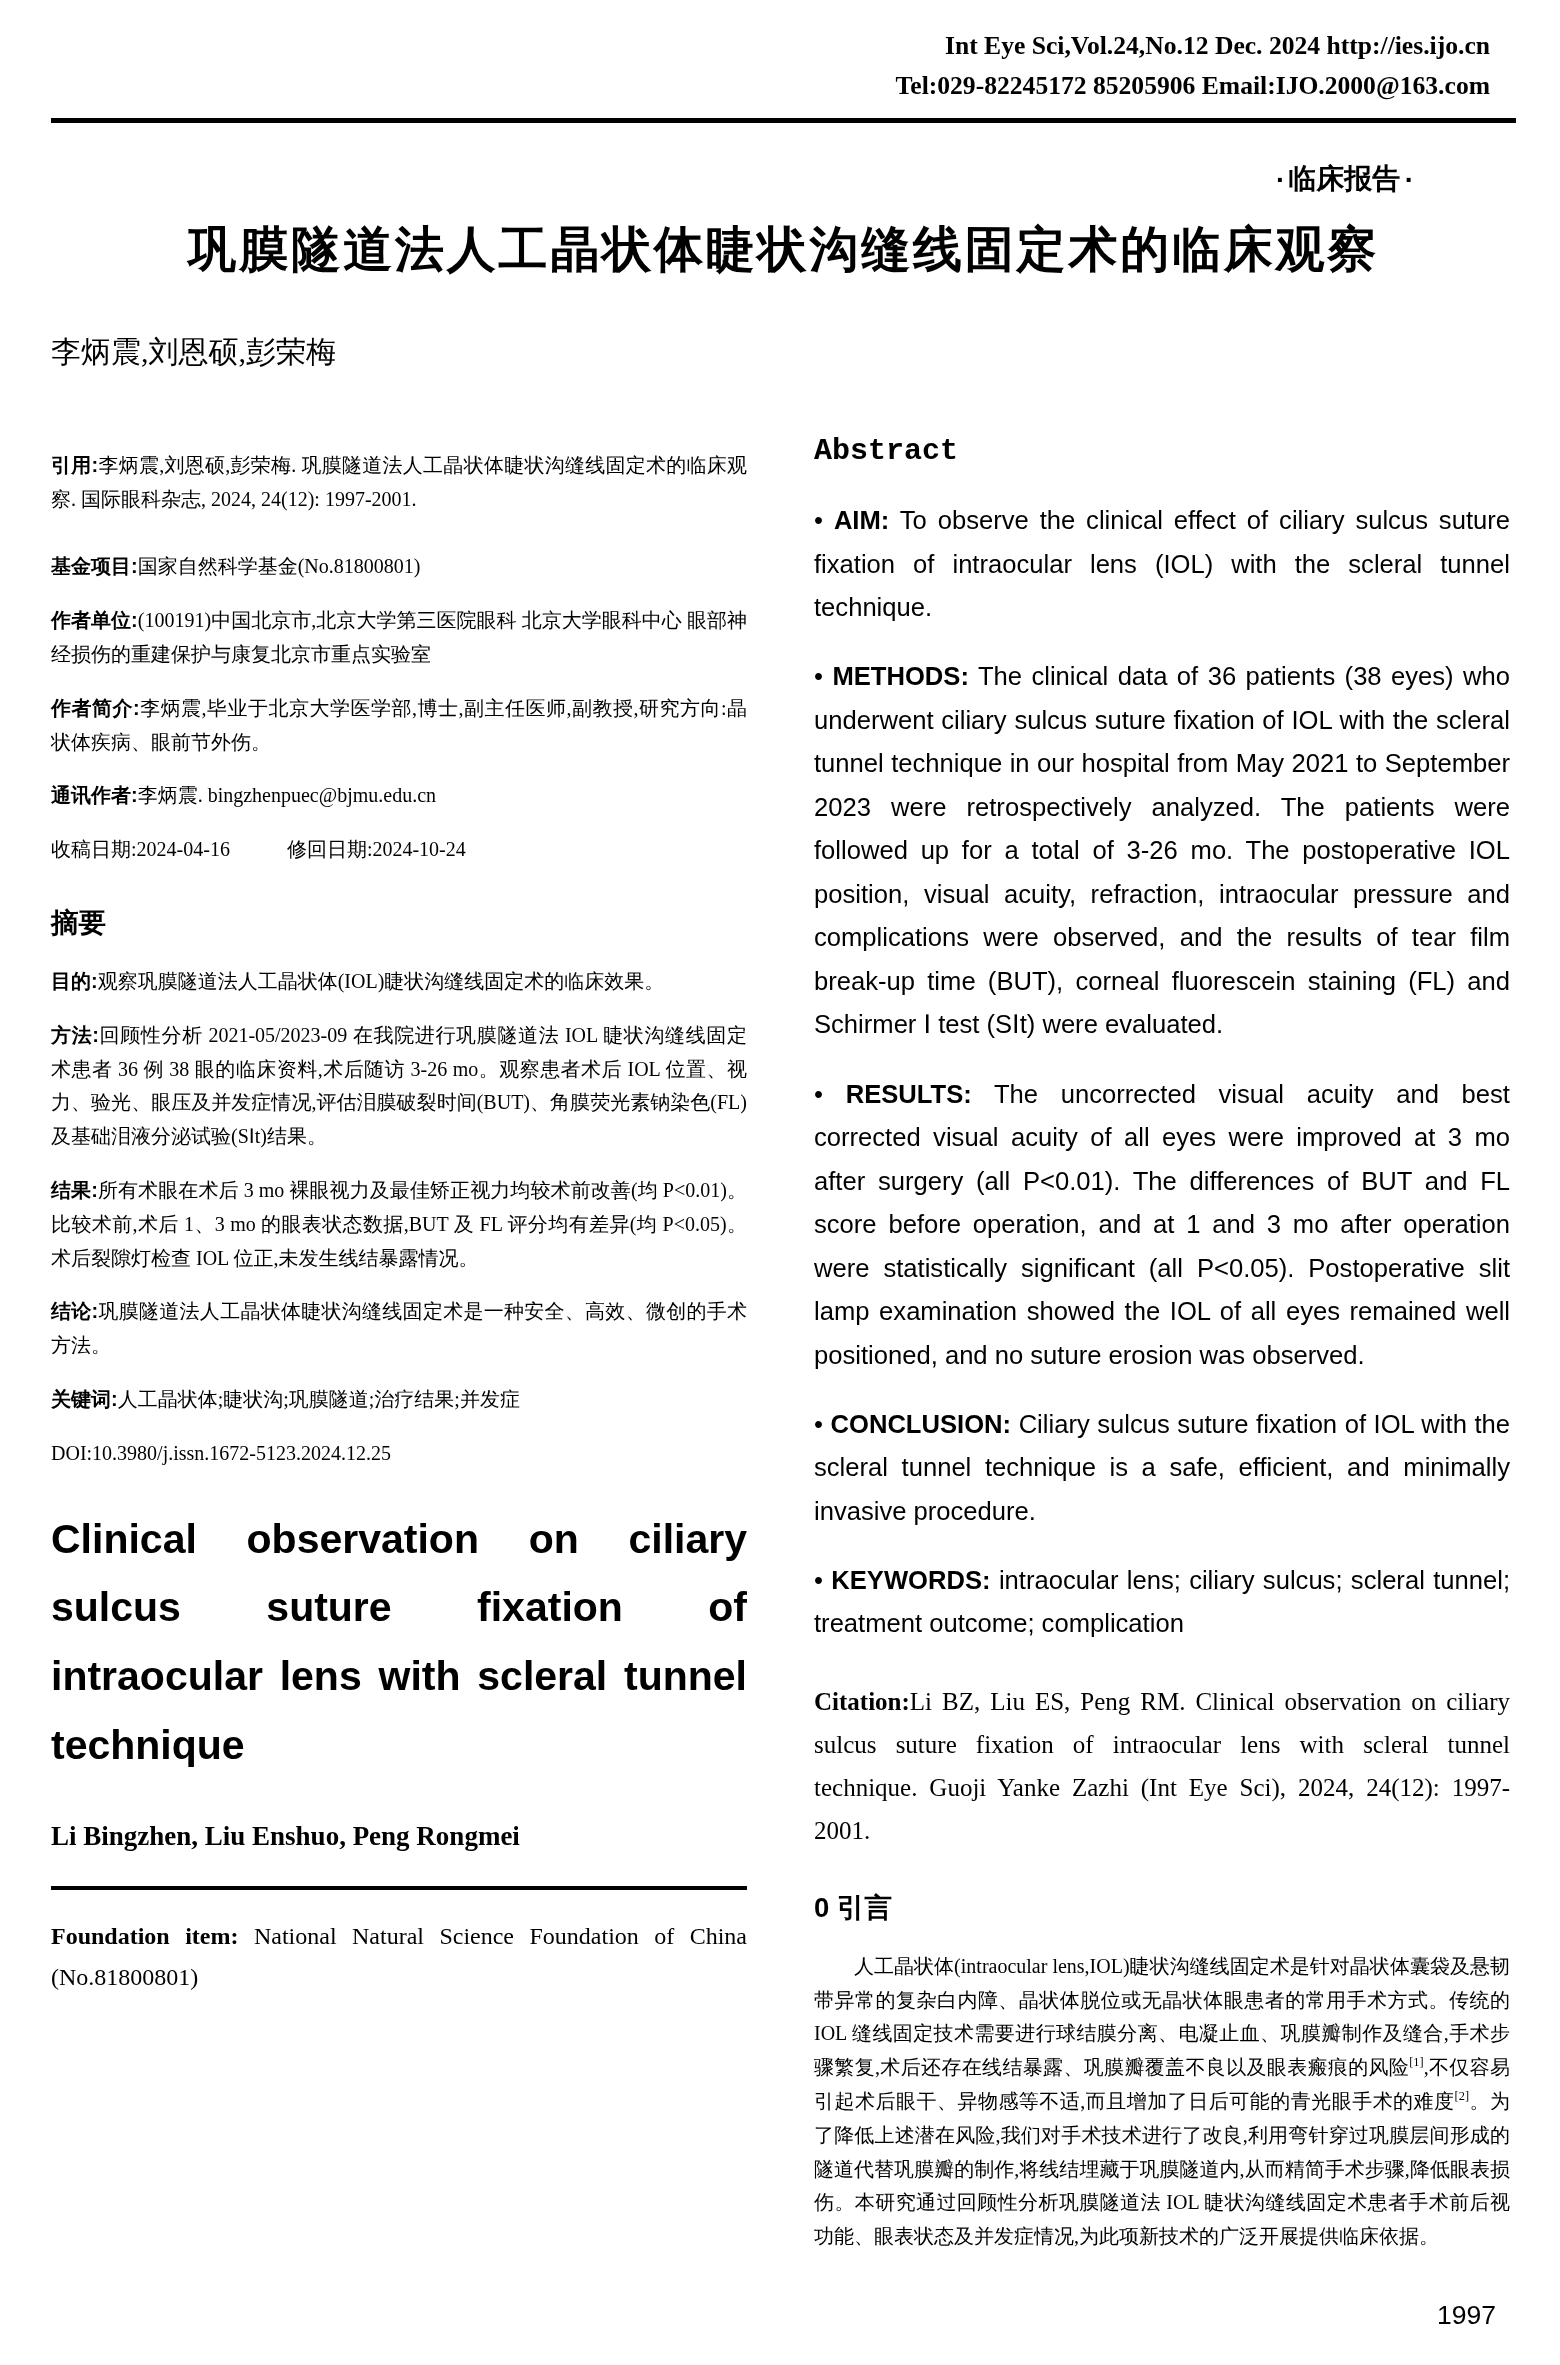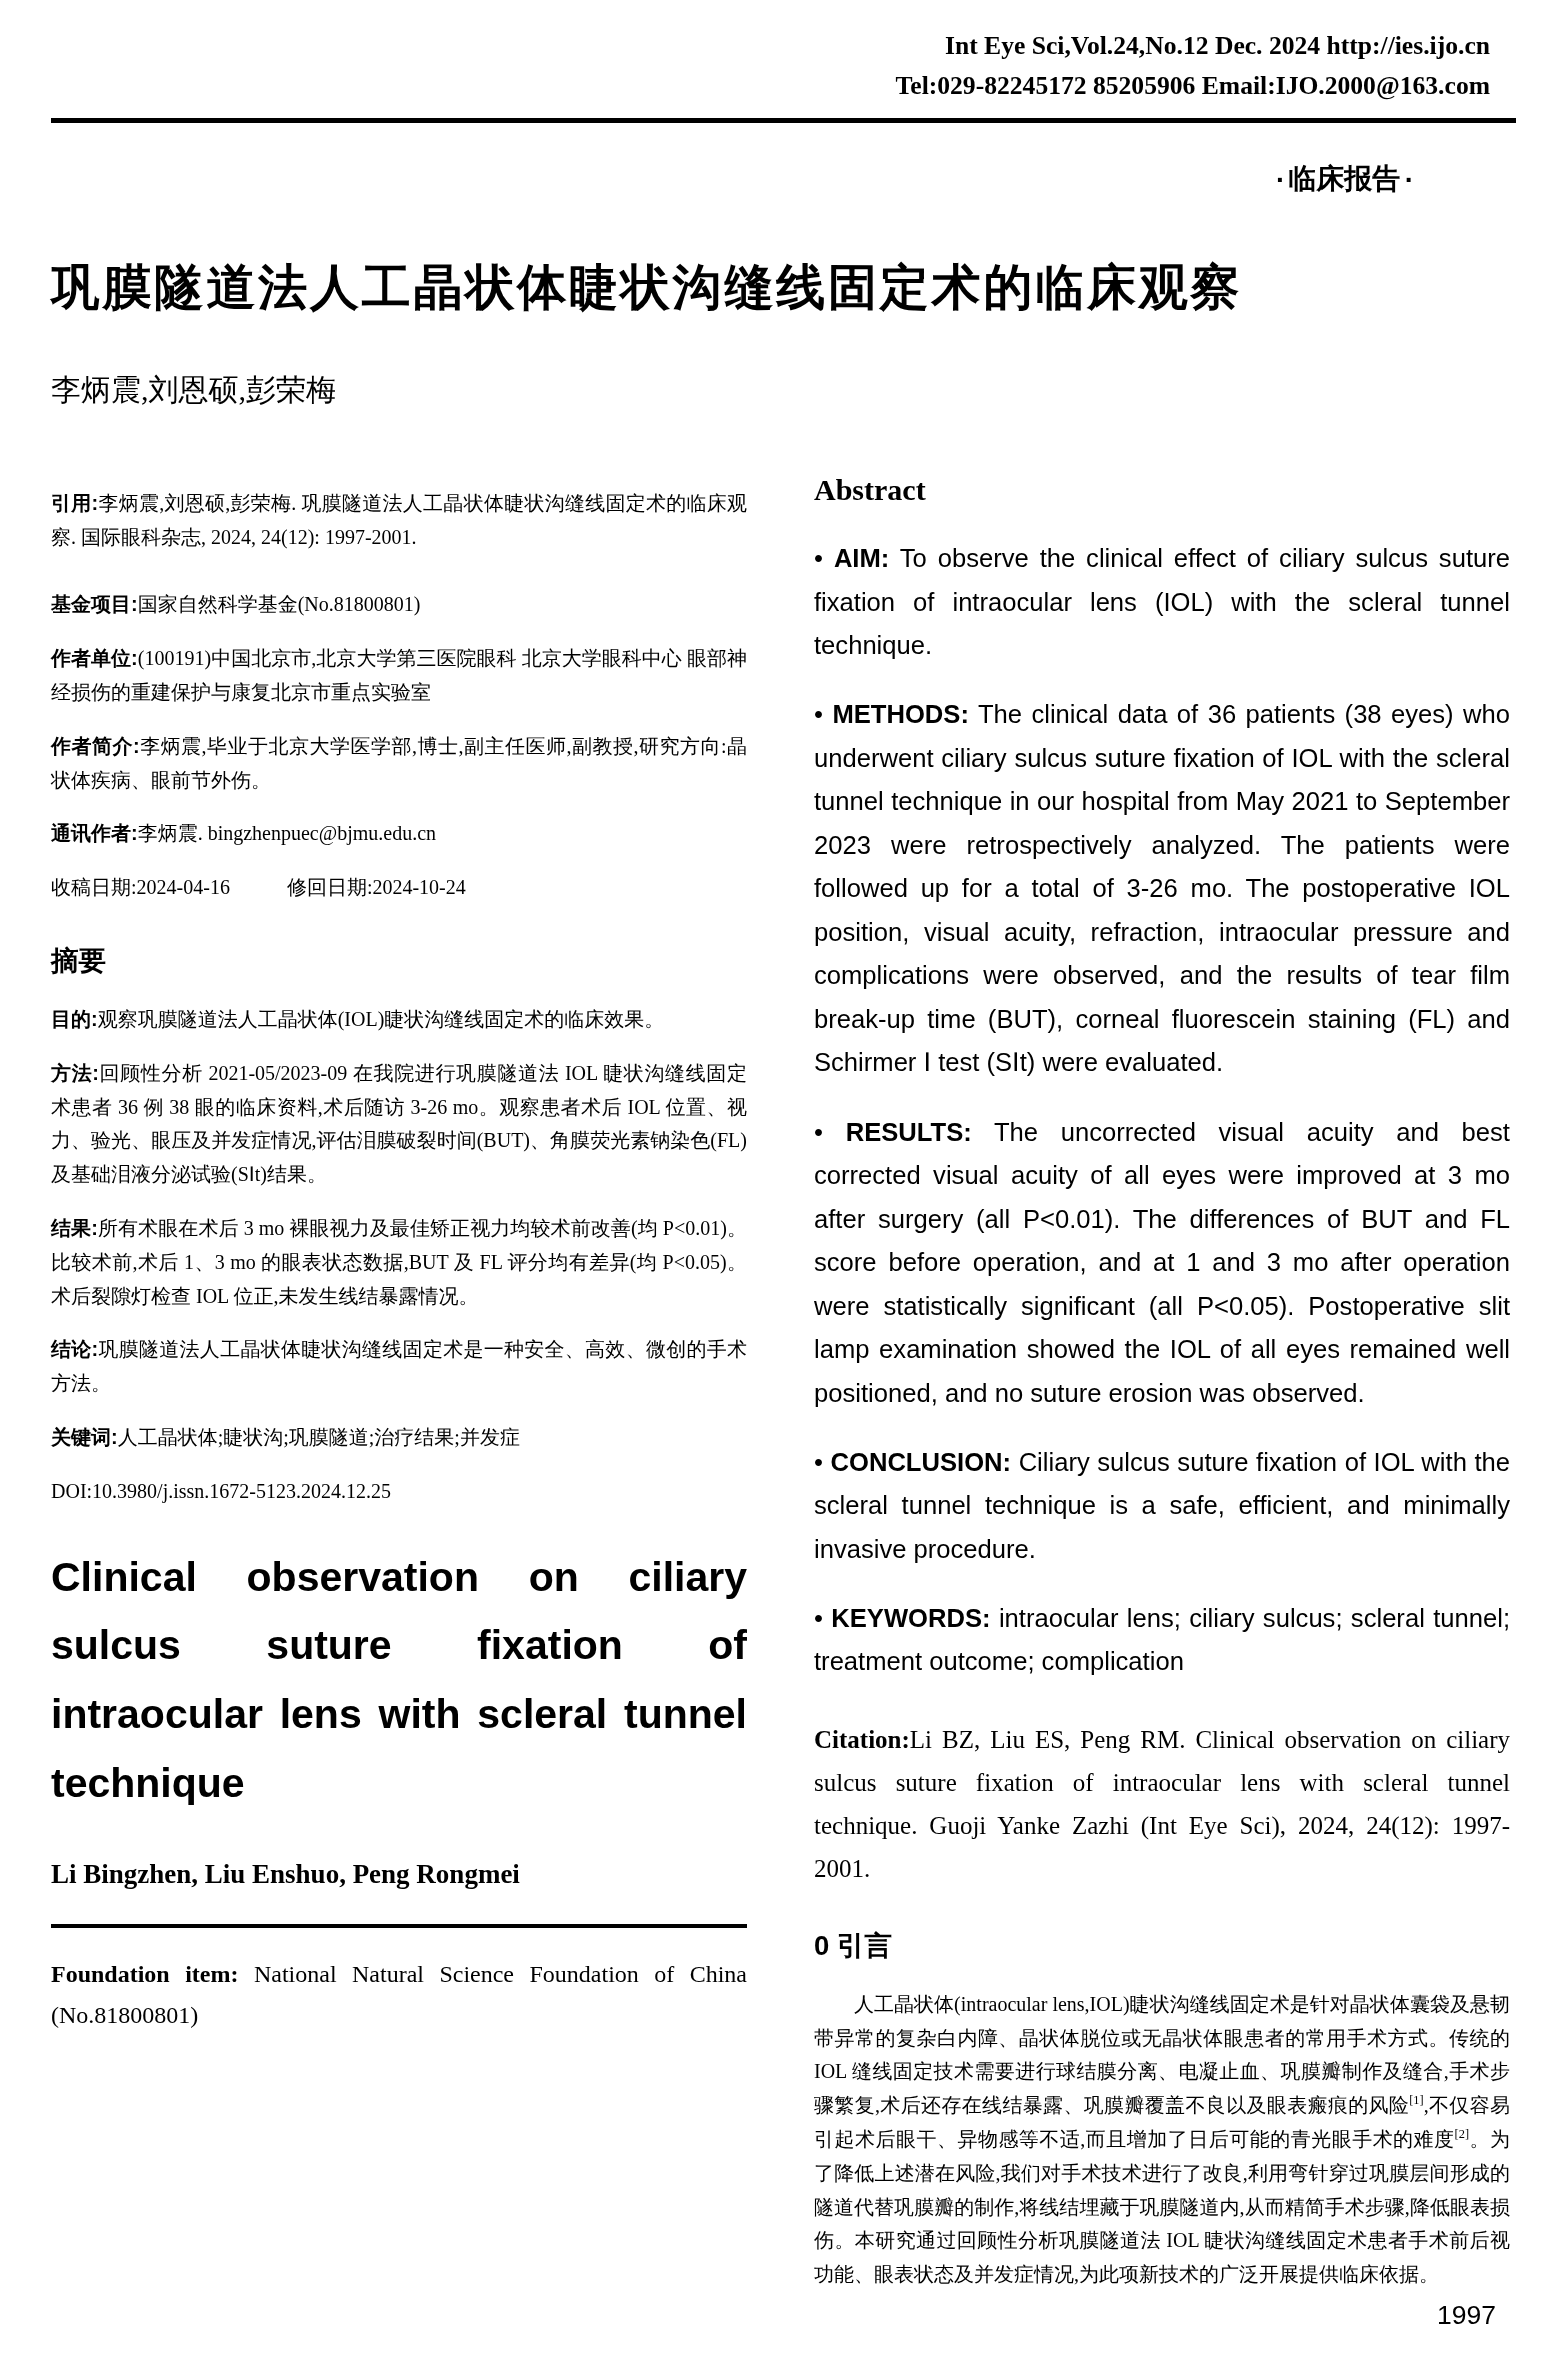--- a/index.html
+++ b/index.html
@@ -13,41 +13,41 @@
 
   
   .header{ text-align:right; padding-right:26px; font-weight:bold;
     font-size:25.6px; line-height:1.55; font-family:"Liberation Serif", serif;}
   .rule-top{height:5.2px;background:#000;margin-top:12.3px;}
   .section-tag{ text-align:right; padding-right:99px; font-weight:bold;
     font-size:28px; margin-top:37px; font-family:Liberation Mono, monospace;}
 
   
   .title-cn{ font-size:49px; font-weight:bold; letter-spacing:2.8px;
-    margin-top:57px; font-family:"Liberation Sans", sans-serif;}
+    margin-top:19px; font-family:"Liberation Sans", sans-serif;text-align:center;}
   .authors-cn{ font-size:30px; margin-top:49px; font-family:"Liberation Serif", serif;}
 
   
   .cols{ display:flex; margin-top:56px; }
   .col{ width:696px; }
   .col-gap{ width:67px; flex:none; }
 
   
   .p{ font-size:20px; line-height:1.69; text-align:justify; }
   .lbl-hei{ font-family:"Liberation Sans", sans-serif; font-weight:bold; }
   .h-hei{ font-family:"Liberation Sans", sans-serif; font-weight:bold; font-size:27.5px;
     line-height:1.6; }
   .mt-blank{ margin-top:34px; }
   .mt-sm{ margin-top:4.7px; }
 
   
   .en{ font-family:"Liberation Sans", sans-serif; font-size:25.6px; line-height:1.7;
     text-align:justify;}
   .en .en-lbl{ font-weight:bold; }
-  .h-abstract{ font-family:Liberation Serif, serif; font-weight:bold;
+  .h-abstract{ font-family:Liberation Mono, monospace; font-weight:bold;
     font-size:30px; line-height:1.5; margin-bottom:12px;}
 
   .citation-en{ font-family:"Liberation Serif", serif; font-size:25px; line-height:1.72;
     text-align:justify;}
   .citation-en .cit-lbl{ font-weight:bold; }
 
   
   .title-en{ font-family:"Liberation Sans", sans-serif; font-weight:bold;
     font-size:41px; line-height:1.68; text-align:justify; }
   .authors-en{ font-weight:bold; font-size:27px; margin-top:37px;

